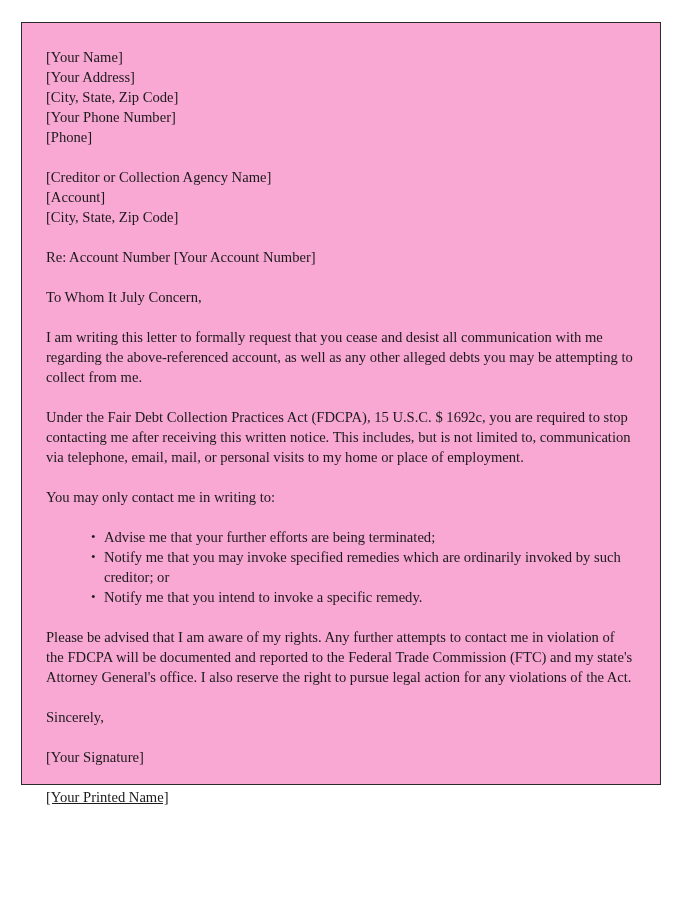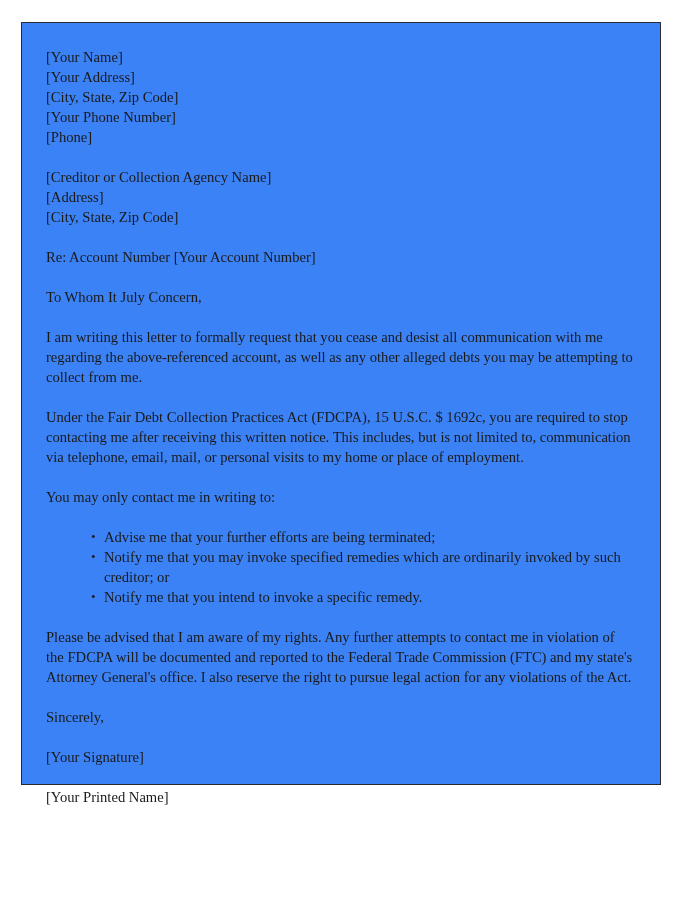--- a/index.html
+++ b/index.html
@@ -17,21 +17,21 @@
   }
 
   .page-sheet {
     position: absolute;
     left: 21px;
     top: 22px;
     width: 640px;
     height: 763px;
     box-sizing: border-box;
     border: 1px solid #2b2b2b;
-    background: #3b82f6;
+    background: #f9a8d4;
     padding: 24px 25px 20px 24px;
   }
 
   .letter-body {
     font-size: 14.6px;
     line-height: 20px;
     text-align: left;
   }
 
   .addr-block {
@@ -71,39 +71,40 @@
     font-size: 13px;
     line-height: 20px;
     color: #1a1a1a;
   }
 
   .closing-block .closing-line {
     margin: 0 0 20px 0;
   }
   .closing-block .closing-line:last-child {
     margin-bottom: 0;
+    text-decoration: underline;
   }
 </style>
 </head>
 <body>
 
 <div class="page-sheet">
   <div class="letter-body">
 
     <div class="addr-block">
       <span class="addr-line">[Your Name]</span>
       <span class="addr-line">[Your Address]</span>
       <span class="addr-line">[City, State, Zip Code]</span>
       <span class="addr-line">[Your Phone Number]</span>
       <span class="addr-line">[Phone]</span>
     </div>
 
     <div class="addr-block">
       <span class="addr-line">[Creditor or Collection Agency Name]</span>
-      <span class="addr-line">[Address]</span>
+      <span class="addr-line">[Account]</span>
       <span class="addr-line">[City, State, Zip Code]</span>
     </div>
 
     <p class="single-line">Re: Account Number [Your Account Number]</p>
 
     <p class="single-line">To Whom It July Concern,</p>
 
     <p class="para">I am writing this letter to formally request that you cease and desist all communication with me regarding the above-referenced account, as well as any other alleged debts you may be attempting to collect from me.</p>
 
     <p class="para">Under the Fair Debt Collection Practices Act (FDCPA), 15 U.S.C. $ 1692c, you are required to stop contacting me after receiving this written notice. This includes, but is not limited to, communication via telephone, email, mail, or personal visits to my home or place of employment.</p>

